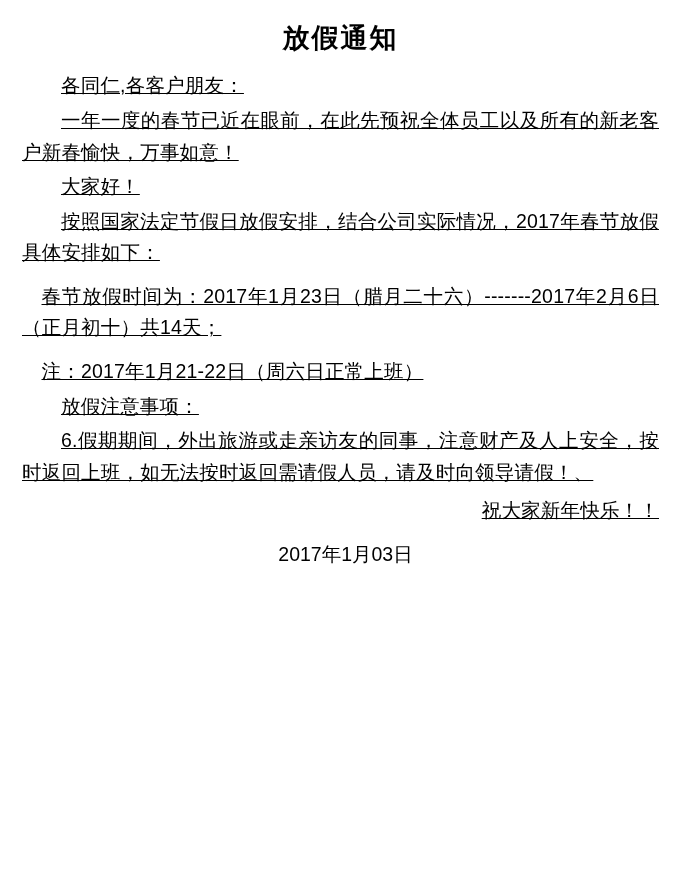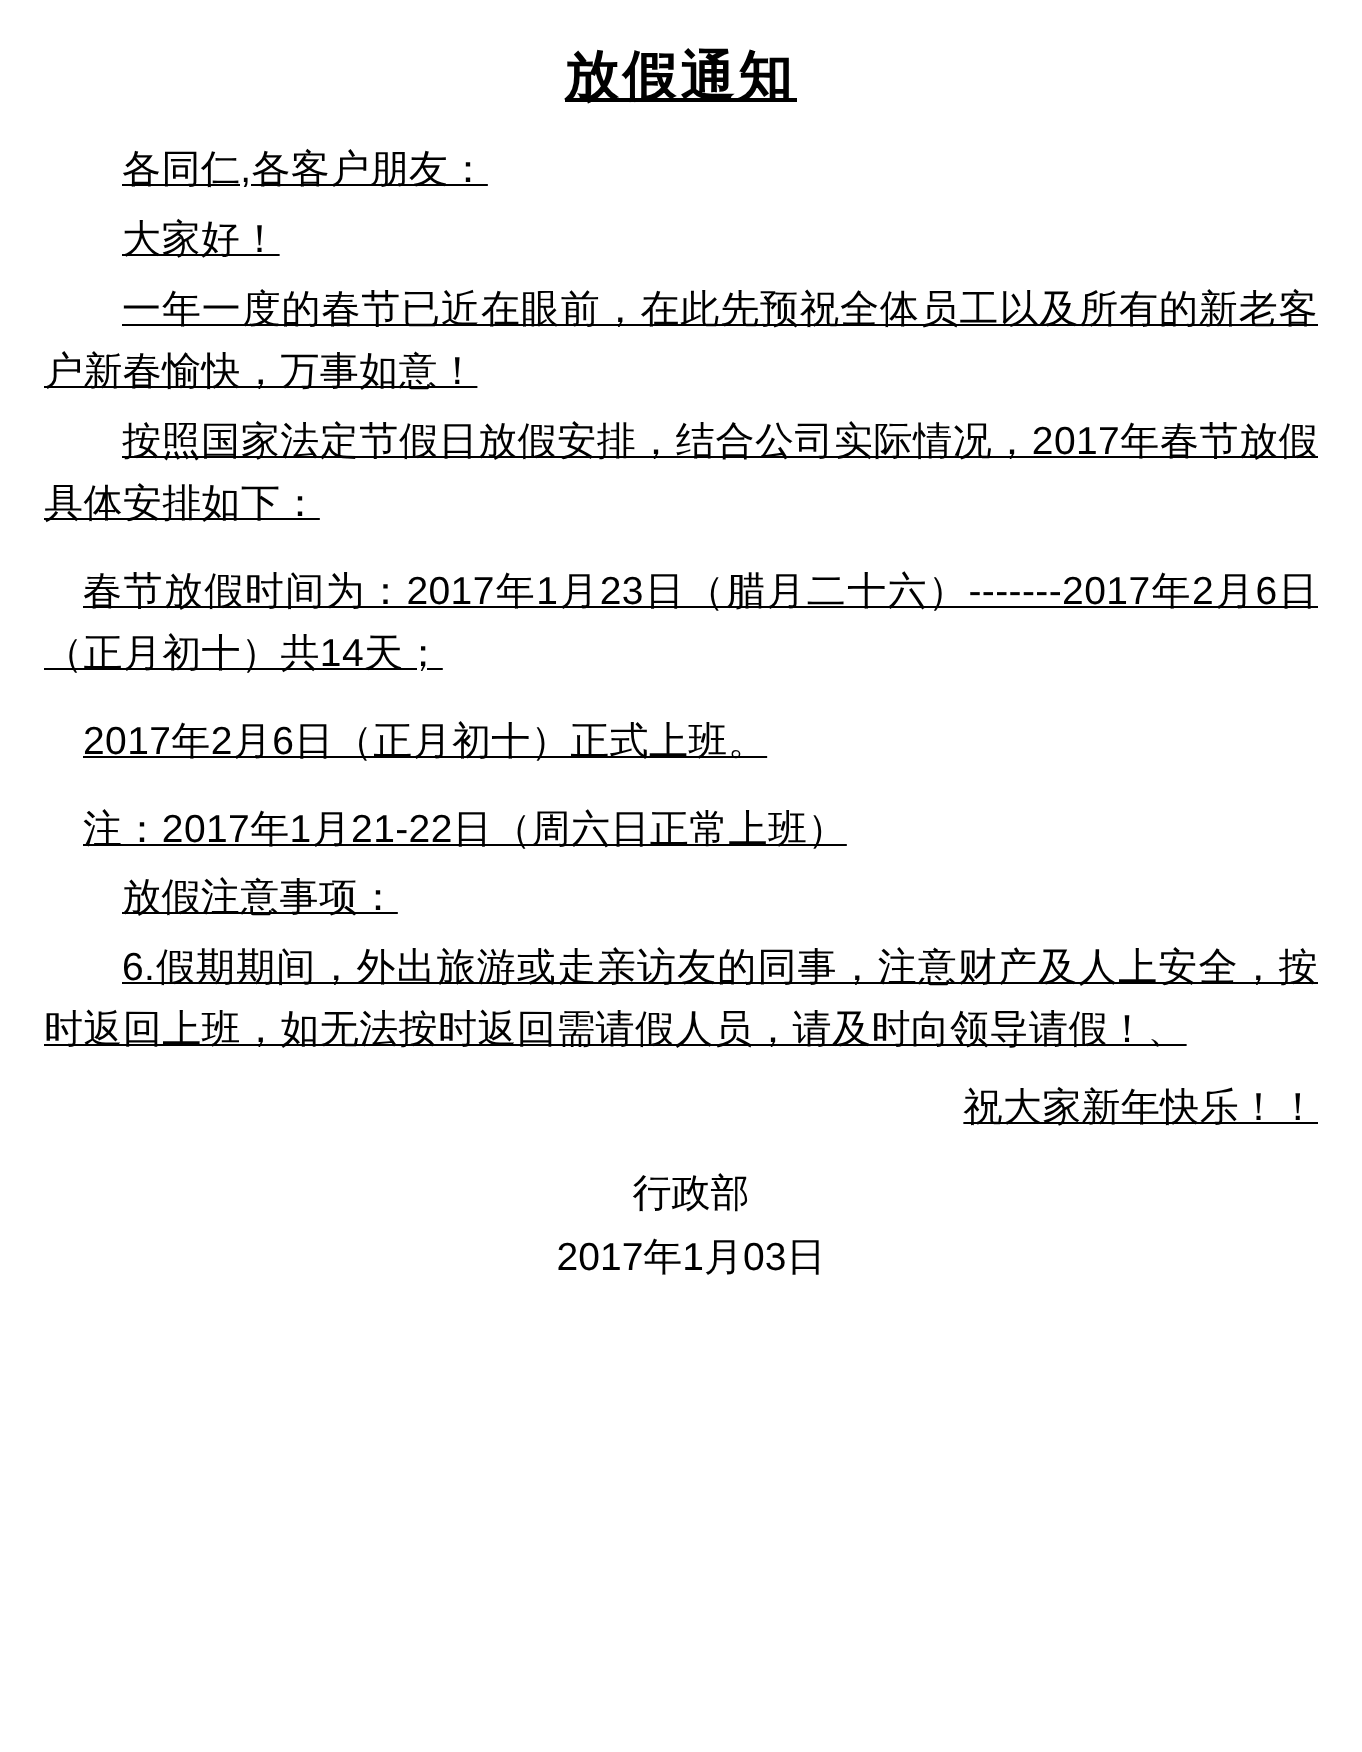--- a/index.html
+++ b/index.html
@@ -21,21 +21,20 @@
     padding: 14px 22px 10px 22px;
     position: relative;
   }
   .doc-title {
     text-align: center;
     font-size: 27px;
     font-weight: bold;
     letter-spacing: 2px;
     margin: 8px 0 16px 0;
     line-height: 1.2;
-    text-decoration: underline;
   }
   .para {
     font-size: 19.5px;
     line-height: 1.62;
     margin: 0 0 3px 0;
     text-align: justify;
     text-justify: inter-ideograph;
     letter-spacing: 0.2px;
     text-decoration: underline;
   }
@@ -63,40 +62,38 @@
 </style>
 </head>
 <body>
 
 <div class="page">
 
   <div class="doc-title">放假通知</div>
 
   <p class="para indent-2">各同仁,各客户朋友：</p>
 
+  <p class="para indent-2">一年一度的春节已近在眼前，在此先预祝全体员工以及所有的新老客户新春愉快，万事如意！</p>
+
   <p class="para indent-2">大家好！</p>
-
-  <p class="para indent-2">一年一度的春节已近在眼前，在此先预祝全体员工以及所有的新老客户新春愉快，万事如意！</p>
 
   <p class="para indent-2">按照国家法定节假日放假安排，结合公司实际情况，2017年春节放假具体安排如下：</p>
 
   <p class="para indent-small">春节放假时间为：2017年1月23日（腊月二十六）-------2017年2月6日（正月初十）共14天；</p>
 
-  <p class="para indent-small">2017年2月6日（正月初十）正式上班。</p>
 
   <p class="para indent-small">注：2017年1月21-22日（周六日正常上班）</p>
 
   <p class="para indent-2">放假注意事项：</p>
 
 
   <p class="para indent-2">6.假期期间，外出旅游或走亲访友的同事，注意财产及人上安全，按时返回上班，如无法按时返回需请假人员，请及时向领导请假！、</p>
 
 
   <div class="spacer-sm"></div>
 
   <p class="para center">祝大家新年快乐！！</p>
 
   <div class="sign-block">
-    <div class="sign-line">行政部</div>
     <div class="sign-line">2017年1月03日</div>
   </div>
 
 </div>
 
 </body></html>

